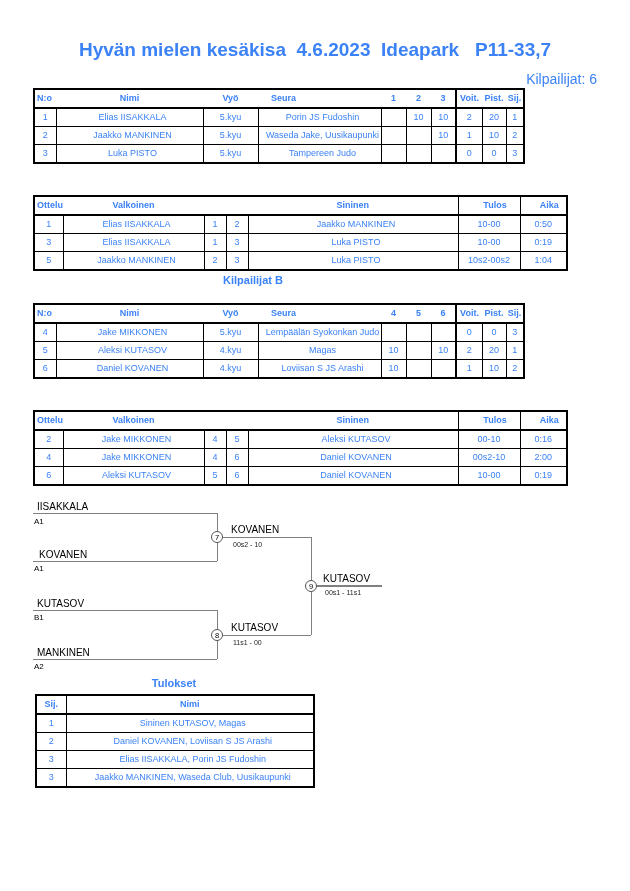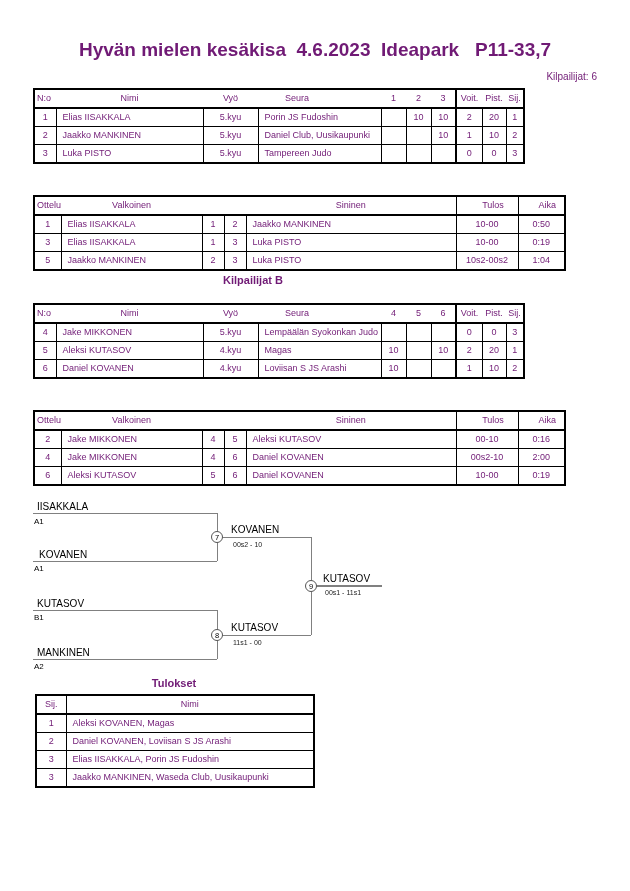--- a/index.html
+++ b/index.html
@@ -1,60 +1,60 @@
 <!DOCTYPE html>
 <html><head>
 <meta charset="utf-8">
 <style>
   html,body{margin:0;padding:0;background:#e8e8e8;}
   .page{
     position:relative; width:630px; height:891px; background:#ffffff;
-    font-family:"Liberation Sans", sans-serif; color:#701a75; overflow:hidden;
+    font-family:"Liberation Sans", sans-serif; color:#3b82f6; overflow:hidden;
     margin:0 auto;
   }
   .main-title{
     position:absolute; top:39px; left:0; width:630px;
     font-size:19px; font-weight:bold; text-align:center; white-space:pre;
   }
   .caption{
     position:absolute; font-size:11px; font-weight:bold; text-align:center;
     white-space:nowrap;
   }
   .cap-pool-a{top:69px; left:33px; width:440px;}
   .cap-matches-a{top:180px; left:33px; width:460px;}
   .cap-pool-b{top:274px; left:33px; width:440px;}
   .cap-matches-b{top:391px; left:33px; width:460px;}
   .cap-results{top:677px; left:35px; width:278px;}
   .competitors-count{
-    position:absolute; top:71px; right:33px; font-size:10px;
+    position:absolute; top:71px; right:33px; font-size:14px;
   }
   table.tbl{
     position:absolute; border-collapse:collapse; table-layout:fixed;
     border:2px solid #000; font-size:9px; line-height:1;
   }
   .tbl th{
-    font-weight:normal; font-size:9px; padding:0; height:17px;
+    font-weight:bold; font-size:9px; padding:0; height:17px;
     border-bottom:2px solid #000; white-space:nowrap; overflow:visible;
     text-align:center;
   }
   .tbl td{
     padding:0; height:17px; border:1px solid #000;
     white-space:nowrap; overflow:visible;
   }
   .pos-pool-a{top:88px; left:33px;}
   .pos-matches-a{top:195px; left:33px;}
   .pos-pool-b{top:303px; left:33px;}
   .pos-matches-b{top:410px; left:33px;}
   .pos-results{top:694px; left:35px;}
   .tbl td.num,.tbl td.s,.tbl td.belt,.tbl td.voit,.tbl td.pist,.tbl td.sij,
   .tbl td.result,.tbl td.time{text-align:center;}
-  .tbl td.name,.tbl td.club{text-align:left;padding-left:6px;margin-top:36px;}
+  .tbl td.name,.tbl td.club{text-align:center;padding-left:6px;margin-top:36px;}
   .tbl th.voit,.tbl td.voit{border-left:2px solid #000;}
   .tbl th.th-left{text-align:left;padding-left:2px;}
-  .tbl th.th-seura{padding-right:72px;text-align:right;}
+  .tbl th.th-seura{padding-right:72px;}
   .tbl th.th-result,.tbl th.th-time{border-left:1px solid #000;padding-left:12px;}
   .tbl th.th-colsep{border-left:1px solid #000;}
   .bracket{position:absolute; top:495px; left:0;}
   .bracket line{stroke:#808080; stroke-width:1; shape-rendering:crispEdges;}
   .bracket line.final-line{stroke-width:2;}
   .bracket circle{fill:#fff; stroke:#555; stroke-width:1;}
   .bracket text{font-family:"Liberation Sans", sans-serif; fill:#000;}
   .bracket .bk-name{font-size:10px;}
   .bracket .bk-seed{font-size:8px;}
   .bracket .bk-score{font-size:7px; fill:#222;}
@@ -106,21 +106,21 @@
           <td class="s">10</td>
           <td class="s">10</td>
           <td class="voit">2</td>
           <td class="pist">20</td>
           <td class="sij">1</td>
         </tr>
         <tr>
           <td class="num">2</td>
           <td class="name">Jaakko MANKINEN</td>
           <td class="belt">5.kyu</td>
-          <td class="club">Daniel Club, Uusikaupunki</td>
+          <td class="club">Waseda Jake, Uusikaupunki</td>
           <td class="s"></td>
           <td class="s"></td>
           <td class="s">10</td>
           <td class="voit">1</td>
           <td class="pist">10</td>
           <td class="sij">2</td>
         </tr>
         <tr>
           <td class="num">3</td>
           <td class="name">Luka PISTO</td>
@@ -361,21 +361,21 @@
     </colgroup>
     <thead>
       <tr>
         <th>Sij.</th>
         <th class="th-colsep">Nimi</th>
       </tr>
     </thead>
     <tbody>
         <tr>
           <td class="num">1</td>
-          <td class="name">Aleksi KOVANEN, Magas</td>
+          <td class="name">Sininen KUTASOV, Magas</td>
         </tr>
         <tr>
           <td class="num">2</td>
           <td class="name">Daniel KOVANEN, Loviisan S JS Arashi</td>
         </tr>
         <tr>
           <td class="num">3</td>
           <td class="name">Elias IISAKKALA, Porin JS Fudoshin</td>
         </tr>
         <tr>

